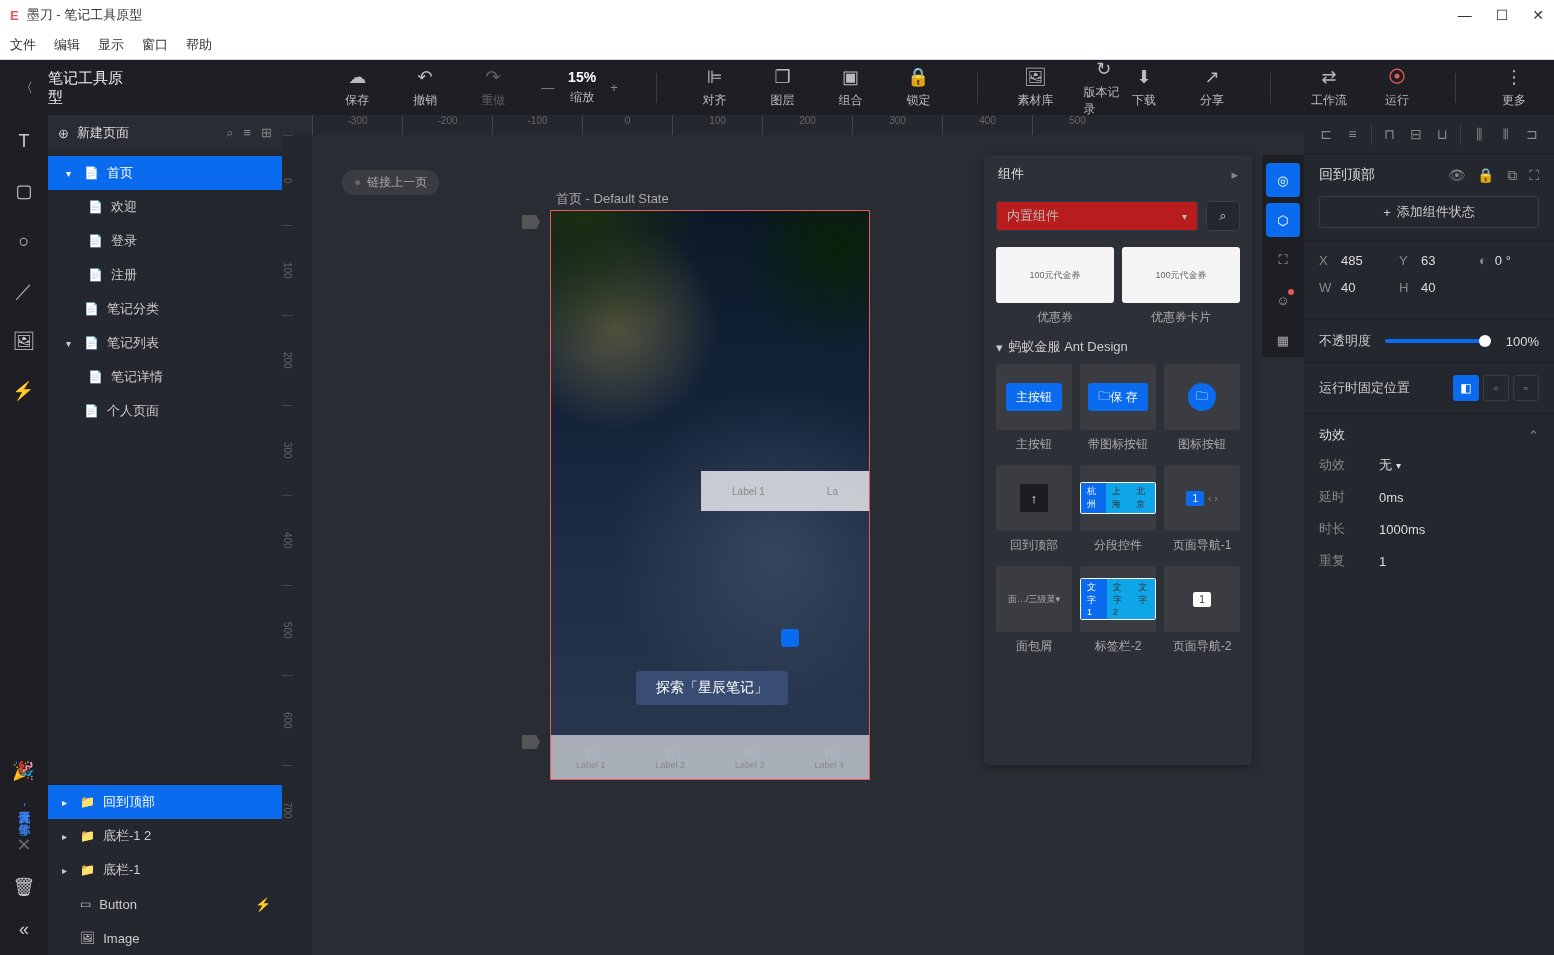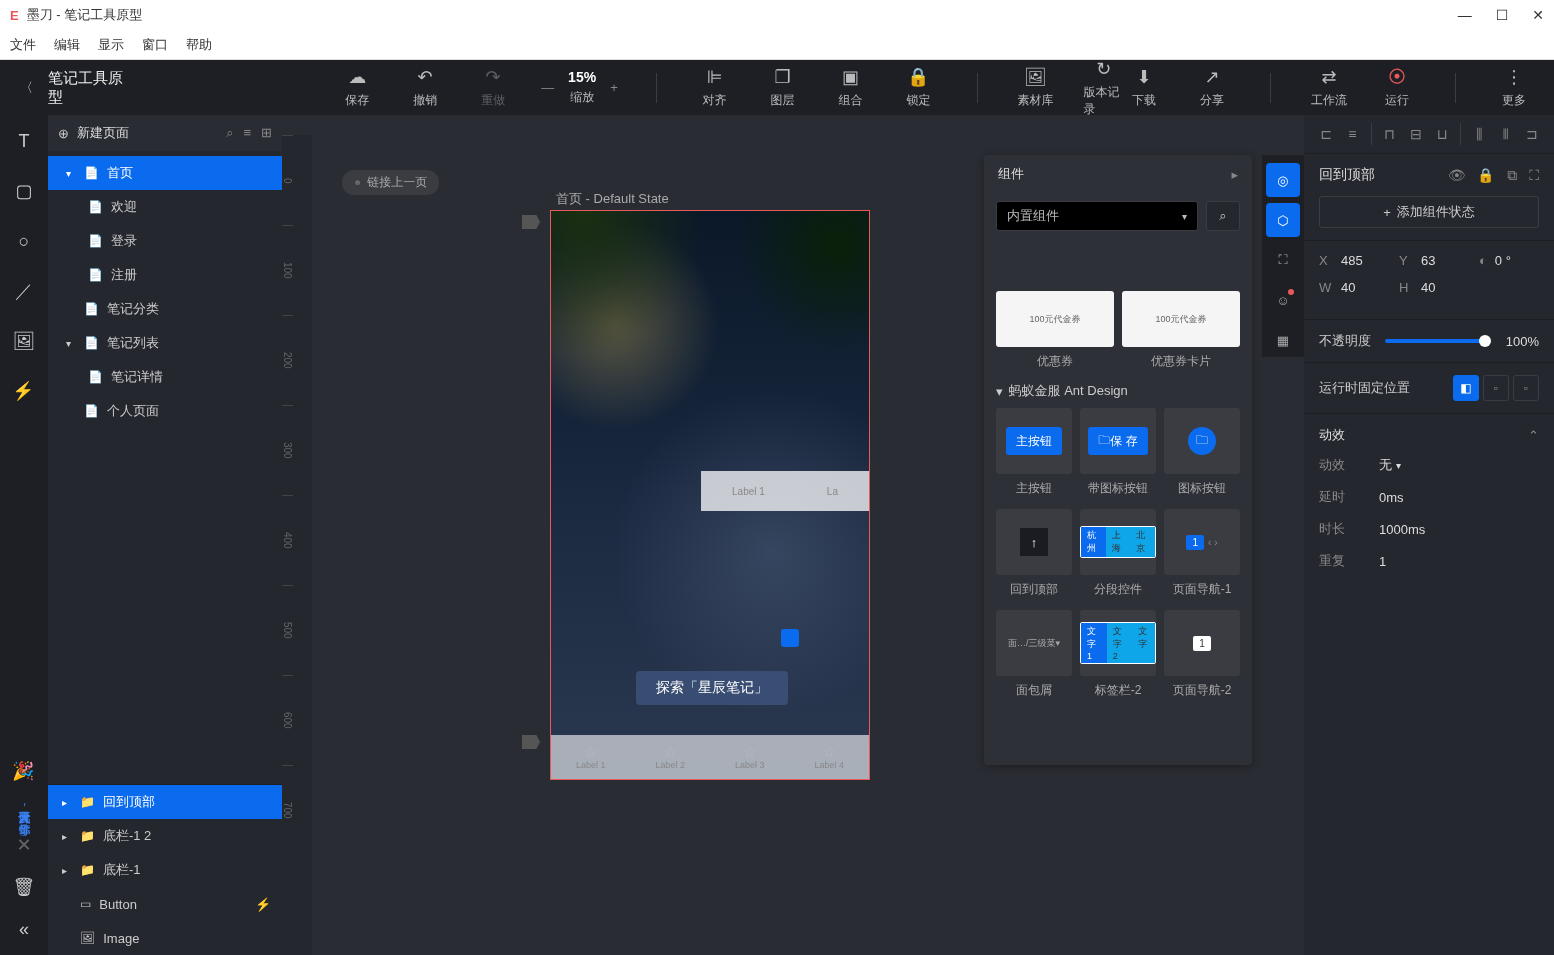--- a/index.html
+++ b/index.html
@@ -75,27 +75,27 @@
 .mockup .bottom-nav { position: absolute; bottom: 0; left: 0; right: 0; height: 44px; background: rgba(255,255,255,0.6); display: flex; align-items: center; justify-content: space-around; }
 .mockup .bottom-nav .nav-item { display: flex; flex-direction: column; align-items: center; font-size: 9px; color: #888; }
 .mockup .bottom-nav .star { color: #bbb; font-size: 14px; }
 .marker { position: absolute; width: 18px; height: 14px; background: #555; clip-path: polygon(0 0, 80% 0, 100% 50%, 80% 100%, 0 100%); }
 
 
 .components-panel { position: absolute; top: 40px; right: 52px; width: 268px; height: 610px; background: #2e3038; border-radius: 4px; display: flex; flex-direction: column; box-shadow: 0 2px 8px rgba(0,0,0,0.3); }
 .cp-header { height: 38px; display: flex; align-items: center; padding: 0 14px; color: #ddd; }
 .cp-header .title { flex: 1; }
 .cp-filter { display: flex; padding: 8px 12px; gap: 8px; }
-.cp-filter .select { flex: 1; height: 30px; background: #000000; border: 1px solid #3a3c42; border-radius: 3px; display: flex; align-items: center; padding: 0 10px; color: #bbb; }
+.cp-filter .select { flex: 1; height: 30px; background: #b91c1c; border: 1px solid #3a3c42; border-radius: 3px; display: flex; align-items: center; padding: 0 10px; color: #bbb; }
 .cp-filter .select .caret { margin-left: auto; font-size: 10px; }
 .cp-filter .search-btn { width: 34px; height: 30px; background: #25272e; border: 1px solid #3a3c42; border-radius: 3px; display: flex; align-items: center; justify-content: center; }
 .cp-body { flex: 1; overflow: auto; padding: 8px 12px; }
 .cp-row { display: flex; gap: 8px; margin-bottom: 6px; }
 .cp-thumb { flex: 1; height: 56px; background: #3a3c42; border-radius: 3px; display: flex; align-items: center; justify-content: center; font-size: 11px; color: #888; }
-.cp-thumb.white { background: #f5f5f5; color: #666; font-size: 9px; margin-top: 44px; }
+.cp-thumb.white { background: #f5f5f5; color: #666; font-size: 9px; }
 .cp-labels { display: flex; gap: 8px; margin-bottom: 12px; }
 .cp-labels span { flex: 1; text-align: center; font-size: 12px; color: #aaa; }
 .cp-section-title { font-size: 13px; color: #ccc; margin: 8px 0; display: flex; align-items: center; gap: 6px; }
 .cp-btn { height: 28px; border-radius: 3px; display: flex; align-items: center; justify-content: center; font-size: 12px; }
 .cp-btn.blue { background: #0a6bef; color: #fff; }
 .cp-btn.circle { width: 28px; border-radius: 50%; }
 .cp-thumb-group { flex: 1; background: #3a3c42; border-radius: 3px; height: 66px; display: flex; align-items: center; justify-content: center; }
 .cp-seg { display: flex; border: 1px solid #fff; border-radius: 2px; overflow: hidden; font-size: 9px; }
 .cp-seg span { padding: 2px 6px; background: #0ea5e9; color: #333; }
 .cp-seg span.active { background: #0a6bef; color: #fff; }
@@ -338,20 +338,31 @@
         <div class="tree-item">
           <span class="arrow"></span>
           <span class="ficon">🖼</span>
           <span>Image</span>
         </div>
       </div>
     </div>
   </div>
 
   <div class="canvas-area">
+    <div class="ruler-h">
+      <span>-300</span>
+        <span>-200</span>
+        <span>-100</span>
+        <span>0</span>
+        <span>100</span>
+        <span>200</span>
+        <span>300</span>
+        <span>400</span>
+        <span>500</span>
+    </div>
     <div class="ruler-v">
       <span>0</span>
         <span>100</span>
         <span>200</span>
         <span>300</span>
         <span>400</span>
         <span>500</span>
         <span>600</span>
         <span>700</span>
     </div>

